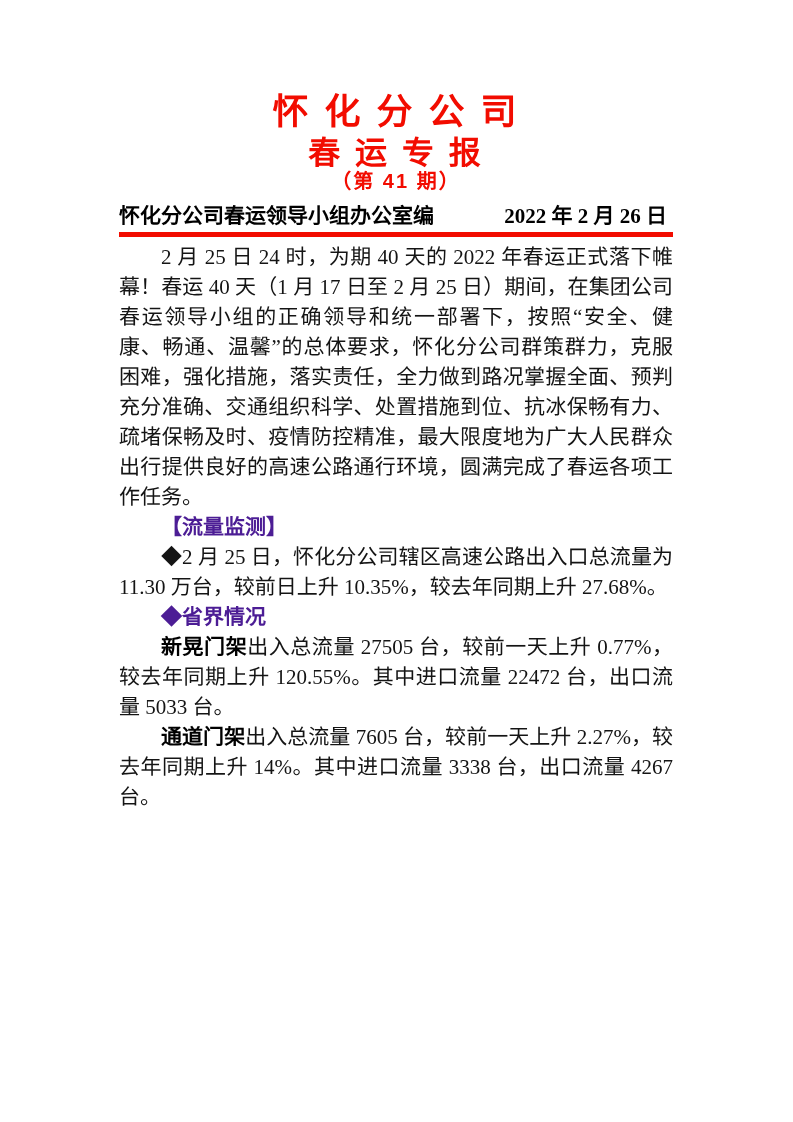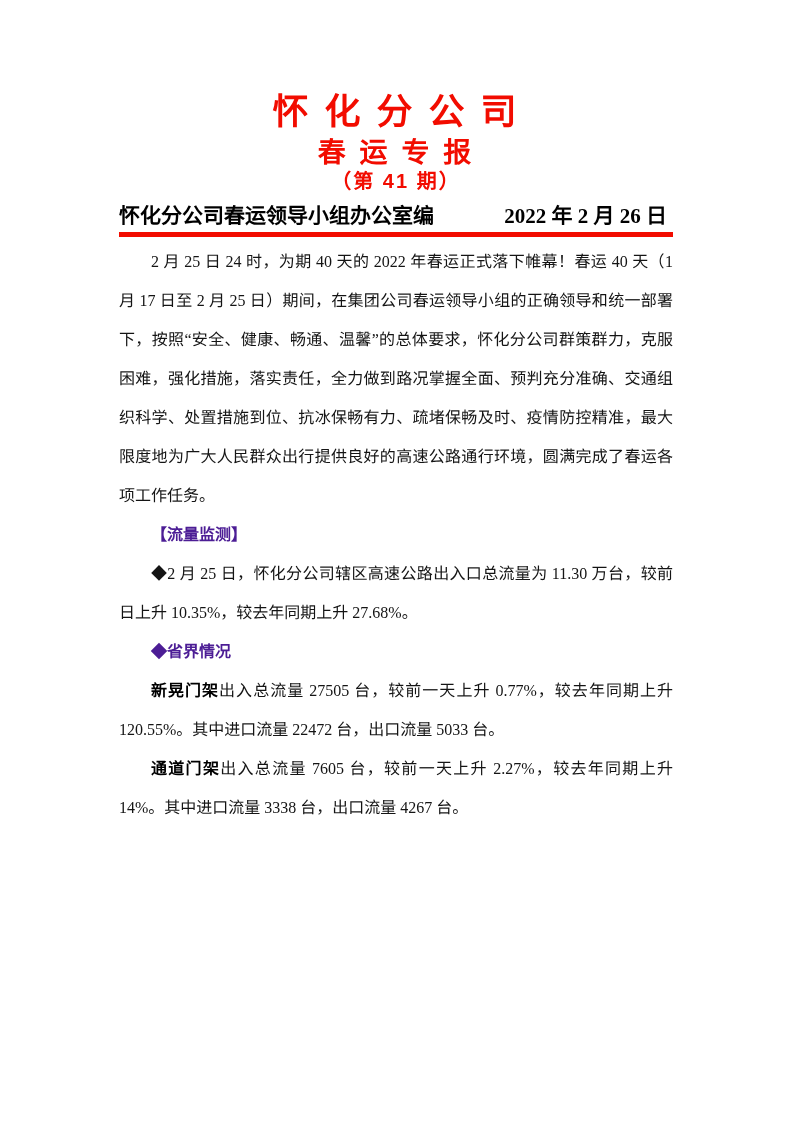--- a/index.html
+++ b/index.html
@@ -29,21 +29,21 @@
     font-size: 36px;
     line-height: 40px;
     letter-spacing: 3px;
     color: var(--accent-red);
     text-align: center;
     white-space: nowrap;
   }
   .title-report {
     font-family: "Liberation Sans", sans-serif;
     font-weight: bold;
-    font-size: 28px;
+    font-size: 32px;
     line-height: 32px;
     letter-spacing: 3px;
     color: var(--accent-red);
     text-align: center;
     margin-top: 5px;
     white-space: nowrap;
   }
   .issue-line {
     font-family: "Liberation Sans", sans-serif;
     font-weight: bold;
@@ -66,22 +66,22 @@
   }
   .editor-row .date { padding-right: 6px; }
   .red-rule {
     margin-top: 3px;
     height: 5px;
     background: var(--accent-red);
   }
   
   main { margin-top: 5px; }
   .para {
-    font-size: 16px;
-    line-height: 39px;
+    font-size: 21px;
+    line-height: 30px;
     text-align: justify;
     text-indent: 2em;
     color: var(--ink);
   }
   .para.heading {
     font-family: "Liberation Sans", sans-serif;
     font-weight: bold;
     text-align: left;
     color: #4c1d95;
   }

